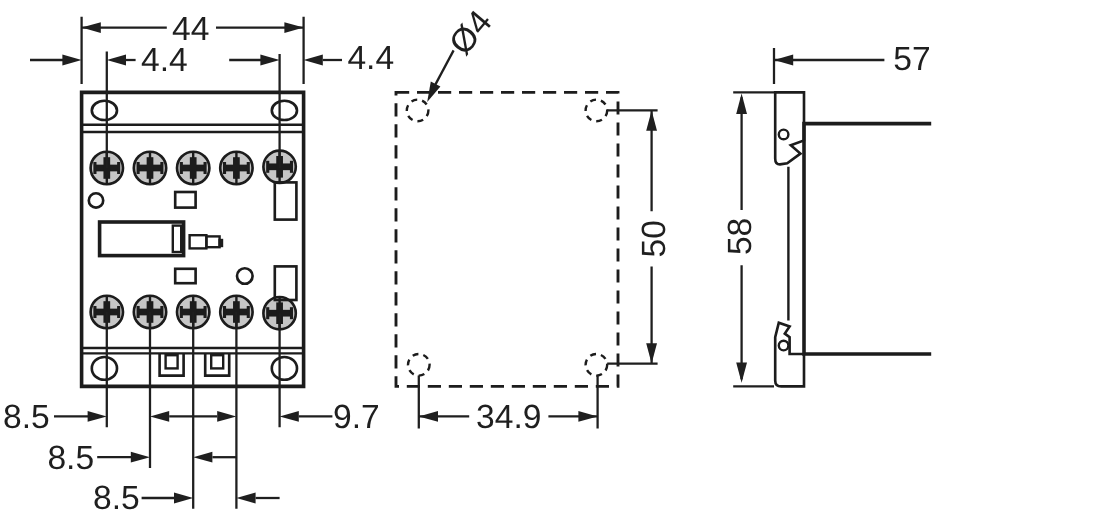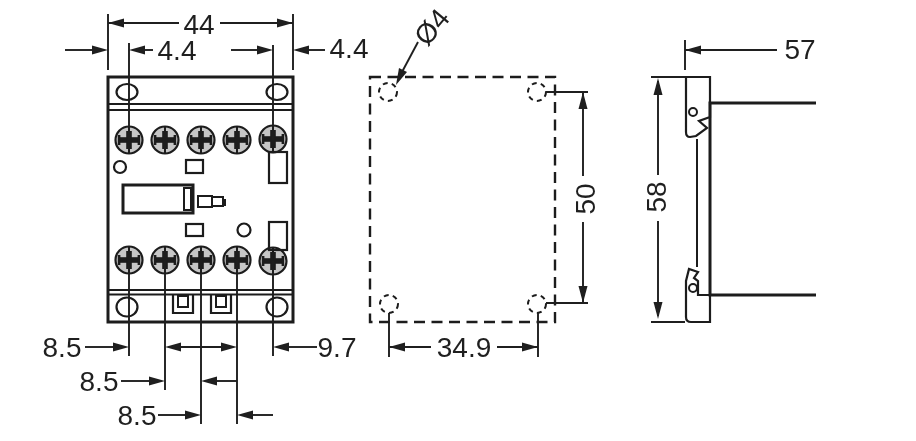--- a/index.html
+++ b/index.html
@@ -1,16 +1,16 @@
 <!DOCTYPE html>
 <html><head>
 <meta charset="utf-8">
 <style>
   html,body{margin:0;padding:0;background:#ffffff;}
-  #stage{position:relative;width:776px;height:441px;background:#ffffff;overflow:hidden;padding-left:40px;}
+  #stage{position:relative;width:776px;height:441px;background:#ffffff;overflow:hidden;}
   svg{display:block;}
   .ln  {stroke:#1c1c1c;stroke-width:2.2;fill:none;stroke-linecap:square;}
   .ln3 {stroke:#1c1c1c;stroke-width:3;fill:none;}
   .thin{stroke:#1c1c1c;stroke-width:2;fill:none;}
   .dimln{stroke:#1f1f1f;stroke-width:1.9;fill:none;stroke-linecap:butt;}
   .arr {fill:#1f1f1f;stroke:none;}
   .dash{stroke:#1c1c1c;stroke-width:2.4;fill:none;stroke-dasharray:11 6.5;}
   .dash2{stroke:#1c1c1c;stroke-width:2;fill:none;stroke-dasharray:5 4.2;}
   .bodyfill{fill:#c6c6c6;}
   .darkfill{fill:#1c1c1c;stroke:none;}

